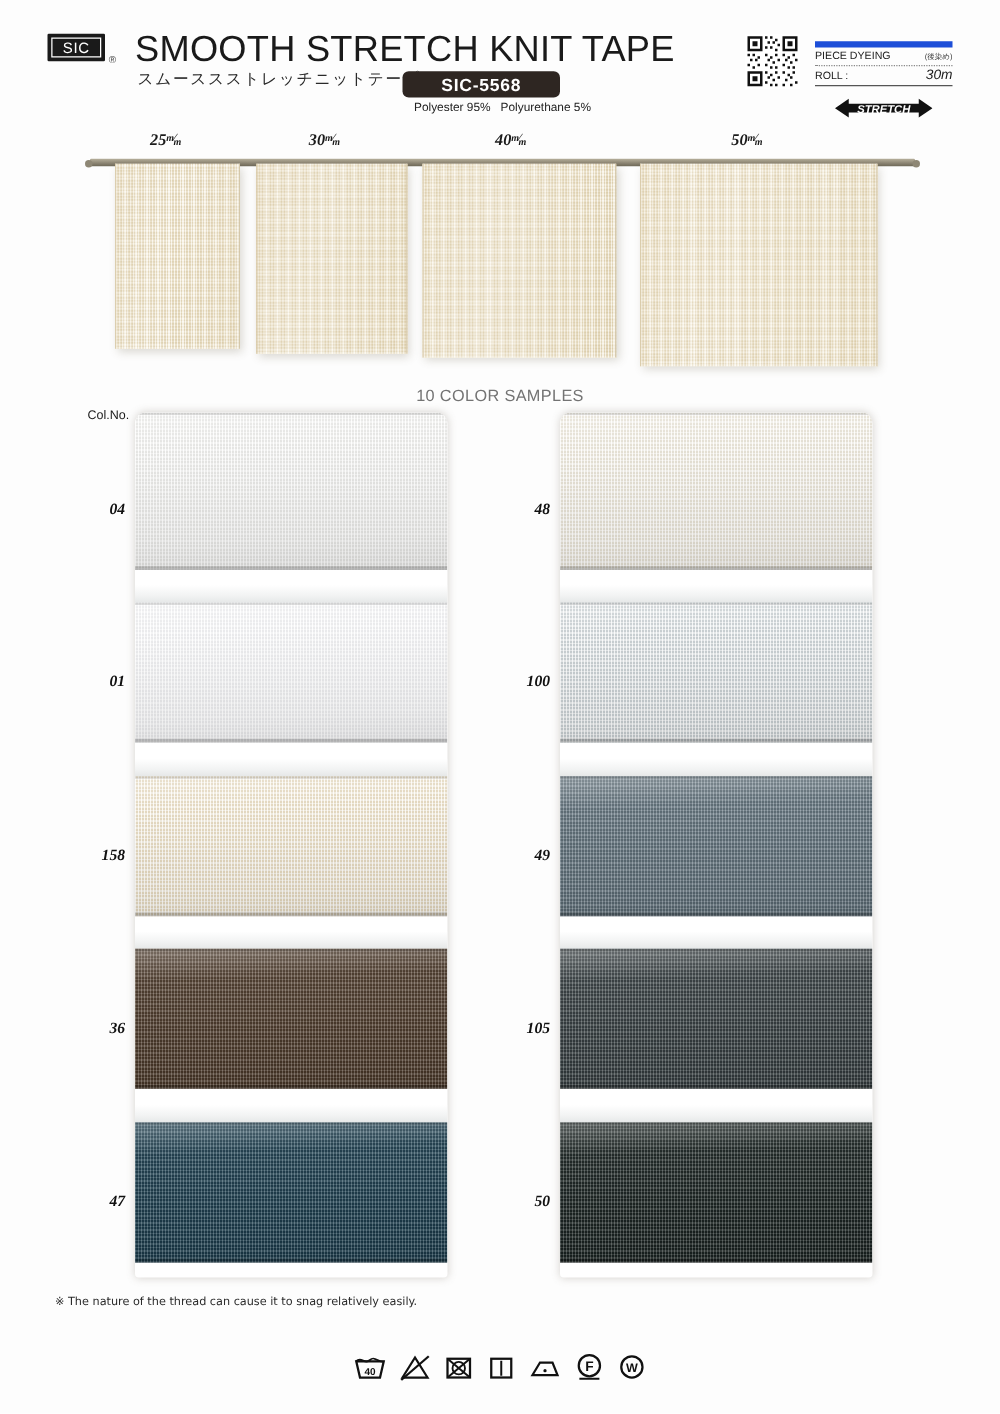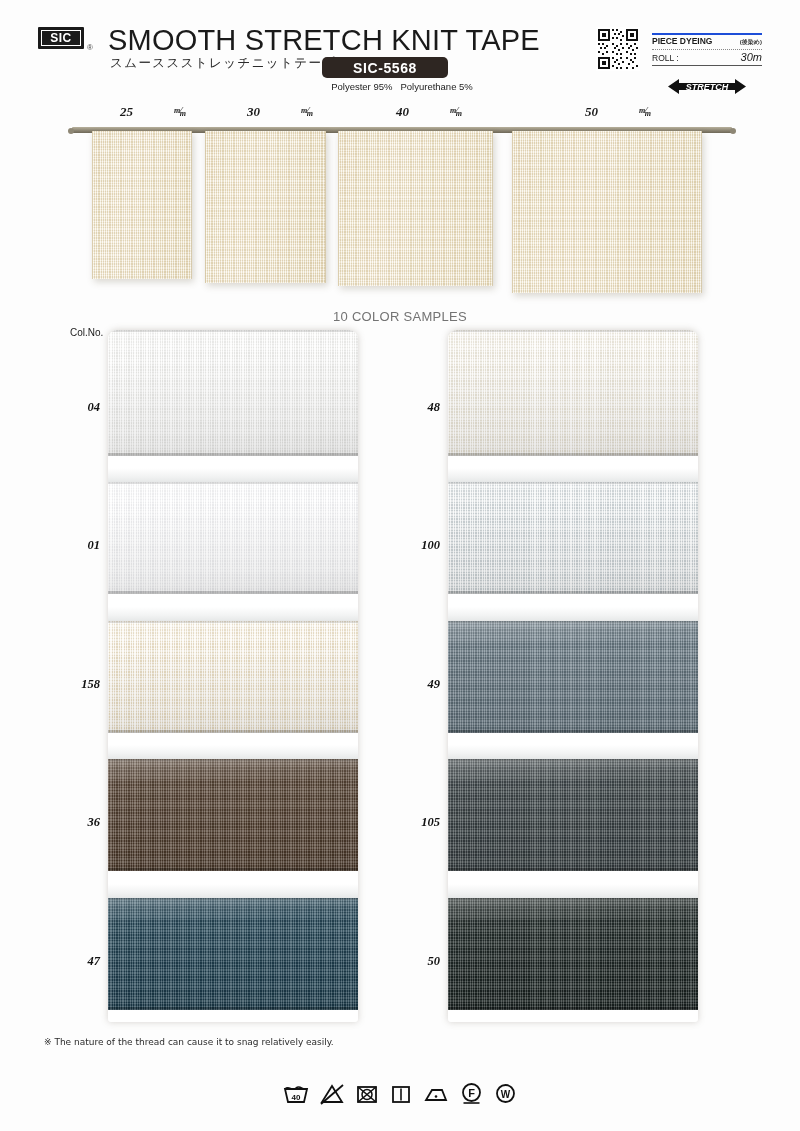--- a/index.html
+++ b/index.html
@@ -39,21 +39,21 @@
     justify-content: center;
     border-radius: 1px;
   }
   .brand-logo-inner {
     width: 40px; height: 16px;
     border: 1.5px solid #ffffff;
     display: flex;
     align-items: center;
     justify-content: center;
     font-size: 12px;
-    font-weight: bold;
+    font-weight: normal;
     color: #ffffff;
     letter-spacing: 0.5px;
     font-family: "Liberation Sans", sans-serif;
   }
   .brand-dot {
     position: absolute;
     left: 87px; top: 43px;
     font-size: 8px;
     color: #444;
   }
@@ -124,21 +124,21 @@
     width: 110px;
   }
   .info-row {
     display: flex;
     justify-content: space-between;
     align-items: baseline;
     font-size: 8.5px;
     color: #1a1a1a;
     padding: 1px 0 2px 0;
   }
-  .info-row.top { border-top: 2px solid #1d4ed8; border-bottom: 1px dotted #888; font-weight: bold; }
+  .info-row.top { border-top: 5px solid #1d4ed8; border-bottom: 1px dotted #888; }
   .info-row.bottom { border-bottom: 1px solid #555; }
   .info-label { white-space: nowrap; }
   .info-sub { font-size: 6px; color: #333; }
   .info-value { font-size: 11px; font-style: italic; }
 
   .stretch-badge {
     position: absolute;
     left: 668px; top: 78px;
     width: 78px; height: 17px;
   }
@@ -157,21 +157,20 @@
     font-style: italic;
     font-weight: bold;
     font-size: 13px;
     color: #1a1a1a;
     white-space: nowrap;
   }
   .width-label .unit {
     font-size: 8px;
     position: relative;
     top: -3px;
-    margin-left: 41px;
   }
   .width-label .unit .den {
     position: relative;
     top: 3px;
     left: -2px;
   }
 
   .rail {
     position: absolute;
     left: 72px; top: 27px;

